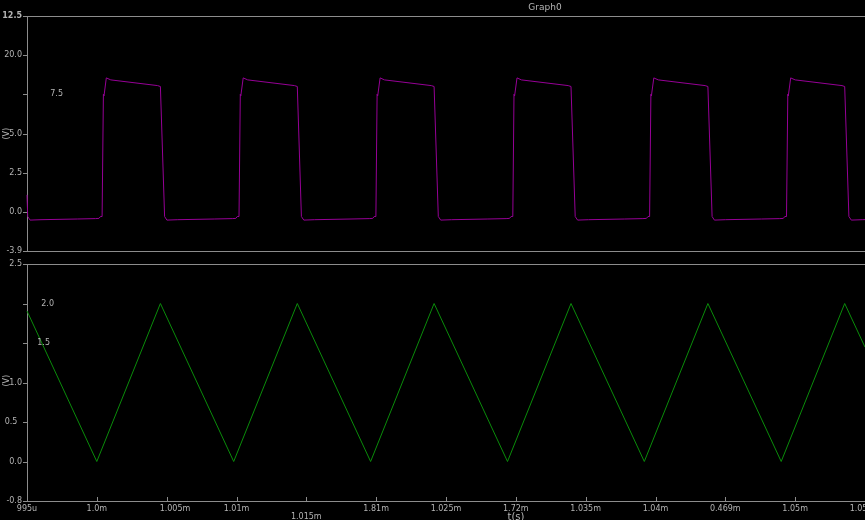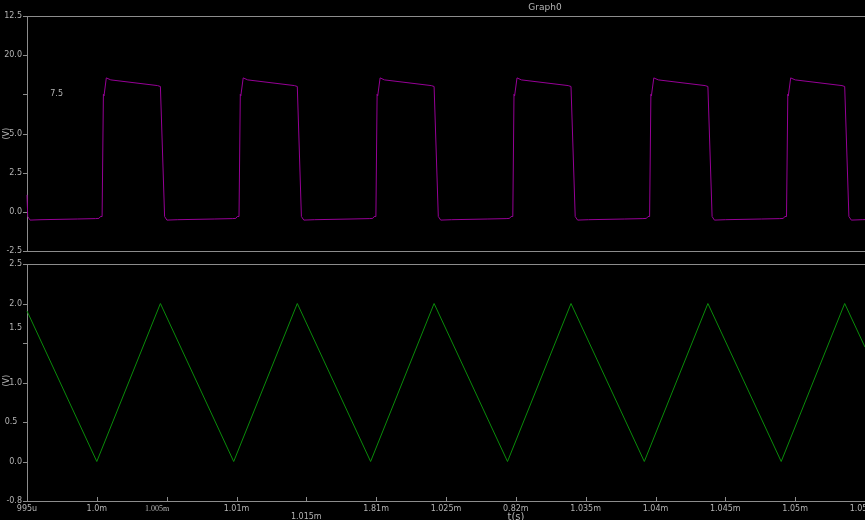--- a/index.html
+++ b/index.html
@@ -41,65 +41,65 @@
   <div class="axlab" id="ylab-top">(V)</div>
   <div class="axlab" id="ylab-bottom">(V)</div>
 
   <div class="tlab">t(s)</div>
 
   <svg id="traces" width="865" height="520">
     <polyline id="trace-square" fill="none" stroke-width="1" points="27.0,194.9 27.7,216.5 30.1,220.1 41.0,219.7 77.3,219.0 95.4,218.6 98.9,218.4 100.5,216.5 102.1,216.5 103.4,94.3 104.0,95.9 106.3,77.9 110.8,79.9 157.6,85.6 160.4,86.5 164.6,216.5 166.9,220.1 177.8,219.7 214.2,219.0 232.3,218.6 235.8,218.4 237.3,216.5 239.0,216.5 240.3,94.3 240.8,95.9 243.2,77.9 247.7,79.9 294.5,85.6 297.3,86.5 301.4,216.5 303.8,220.1 314.7,219.7 351.0,219.0 369.2,218.6 372.7,218.4 374.2,216.5 375.9,216.5 377.1,94.3 377.7,95.9 380.1,77.9 384.5,79.9 431.3,85.6 434.1,86.5 438.3,216.5 440.7,220.1 451.6,219.7 487.9,219.0 506.1,218.6 509.5,218.4 511.1,216.5 512.8,216.5 514.0,94.3 514.6,95.9 517.0,77.9 521.4,79.9 568.2,85.6 571.0,86.5 575.2,216.5 577.6,220.1 588.5,219.7 624.8,219.0 642.9,218.6 646.4,218.4 648.0,216.5 649.6,216.5 650.9,94.3 651.4,95.9 653.8,77.9 658.3,79.9 705.1,85.6 707.9,86.5 712.1,216.5 714.4,220.1 725.3,219.7 761.6,219.0 779.8,218.6 783.3,218.4 784.8,216.5 786.5,216.5 787.8,94.3 788.3,95.9 790.7,77.9 795.2,79.9 842.0,85.6 844.7,86.5 848.9,216.5 851.3,220.1 862.2,219.7 865.0,219.6" stroke="#960096"></polyline>
     <polyline id="trace-triangle" fill="none" stroke-width="1" points="27.0,311.0 96.8,461.5 160.4,303.5 233.7,461.5 297.3,303.5 370.6,461.5 434.1,303.5 507.5,461.5 571.0,303.5 644.3,461.5 707.9,303.5 781.2,461.5 844.7,303.5 865.0,347.1" stroke="#0a8c0a"></polyline>
   </svg>
 <div class="ytick" style="top: 16px;"></div>
-    <div class="ylab" style="top: 11px;">12.5</div>
+    <div class="ylab" style="top: 11px; font-weight: bold;">12.5</div>
     <div class="ytick" style="top: 55.1667px;"></div>
     <div class="ylab" style="top: 50.1667px;">20.0</div>
     <div class="ytick" style="top: 94.3333px;"></div>
     <div class="ylab" style="top: 89.3333px; margin-left: 41px;">7.5</div>
     <div class="ytick" style="top: 133.5px;"></div>
     <div class="ylab" style="top: 128.5px;">5.0</div>
     <div class="ytick" style="top: 172.667px;"></div>
     <div class="ylab" style="top: 167.667px;">2.5</div>
     <div class="ytick" style="top: 211.833px;"></div>
     <div class="ylab" style="top: 206.833px;">0.0</div>
     <div class="ytick" style="top: 251px;"></div>
-    <div class="ylab" style="top: 246px;">-2.5</div>
+    <div class="ylab" style="top: 246px;">-3.9</div>
     <div class="ytick" style="top: 264px;"></div>
     <div class="ylab" style="top: 259px;">2.5</div>
     <div class="ytick" style="top: 303.5px;"></div>
-    <div class="ylab" style="top: 298.5px;">2.0</div>
+    <div class="ylab" style="top: 298.5px; padding-left: 32px;">2.0</div>
     <div class="ytick" style="top: 343px;"></div>
-    <div class="ylab" style="top: 323px;">1.5</div>
+    <div class="ylab" style="top: 338px; padding-left: 28px;">1.5</div>
     <div class="ytick" style="top: 382.5px;"></div>
     <div class="ylab" style="top: 377.5px;">1.0</div>
     <div class="ytick" style="top: 422px;"></div>
     <div class="ylab" style="top: 417px; text-align: center;">0.5</div>
     <div class="ytick" style="top: 461.5px;"></div>
     <div class="ylab" style="top: 456.5px;">0.0</div>
     <div class="ytick" style="top: 501px;"></div>
     <div class="ylab" style="top: 496px;">-0.8</div>
     <div class="xtick" style="left: 27px; top: 497px;"></div>
     <div class="xlab" style="left: 2px;">995u</div>
     <div class="xtick" style="left: 96.8333px; top: 497px;"></div>
     <div class="xlab" style="left: 71.8333px;">1.0m</div>
     <div class="xtick" style="left: 166.667px; top: 497px;"></div>
-    <div class="xlab" style="left: 132px; font-family: Liberation Serif, serif;">1.005m</div>
+    <div class="xlab" style="left: 150px;">1.005m</div>
     <div class="xtick" style="left: 236.5px; top: 497px;"></div>
     <div class="xlab" style="left: 211.5px;">1.01m</div>
     <div class="xtick" style="left: 306.333px; top: 497px;"></div>
     <div class="xlab" style="left: 281.333px; margin-top: 8px;">1.015m</div>
     <div class="xtick" style="left: 376.167px; top: 497px;"></div>
     <div class="xlab" style="left: 351.167px;">1.81m</div>
     <div class="xtick" style="left: 446px; top: 497px;"></div>
     <div class="xlab" style="left: 421px;">1.025m</div>
     <div class="xtick" style="left: 515.833px; top: 497px;"></div>
-    <div class="xlab" style="left: 490.833px;">0.82m</div>
+    <div class="xlab" style="left: 490.833px;">1.72m</div>
     <div class="xtick" style="left: 585.667px; top: 497px;"></div>
     <div class="xlab" style="left: 560.667px;">1.035m</div>
     <div class="xtick" style="left: 655.5px; top: 497px;"></div>
     <div class="xlab" style="left: 630.5px;">1.04m</div>
     <div class="xtick" style="left: 725.333px; top: 497px;"></div>
-    <div class="xlab" style="left: 700.333px;">1.045m</div>
+    <div class="xlab" style="left: 700.333px;">0.469m</div>
     <div class="xtick" style="left: 795.167px; top: 497px;"></div>
     <div class="xlab" style="left: 770.167px;">1.05m</div>
     <div class="xlab" style="left: 840px;">1.055m</div>
   </div>
 
 </body></html>

